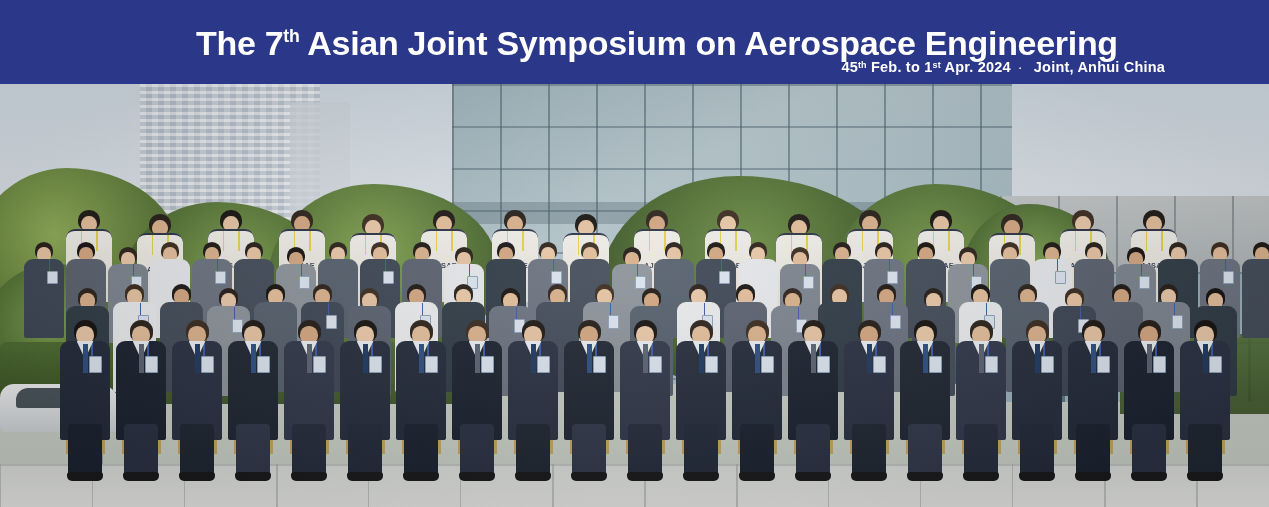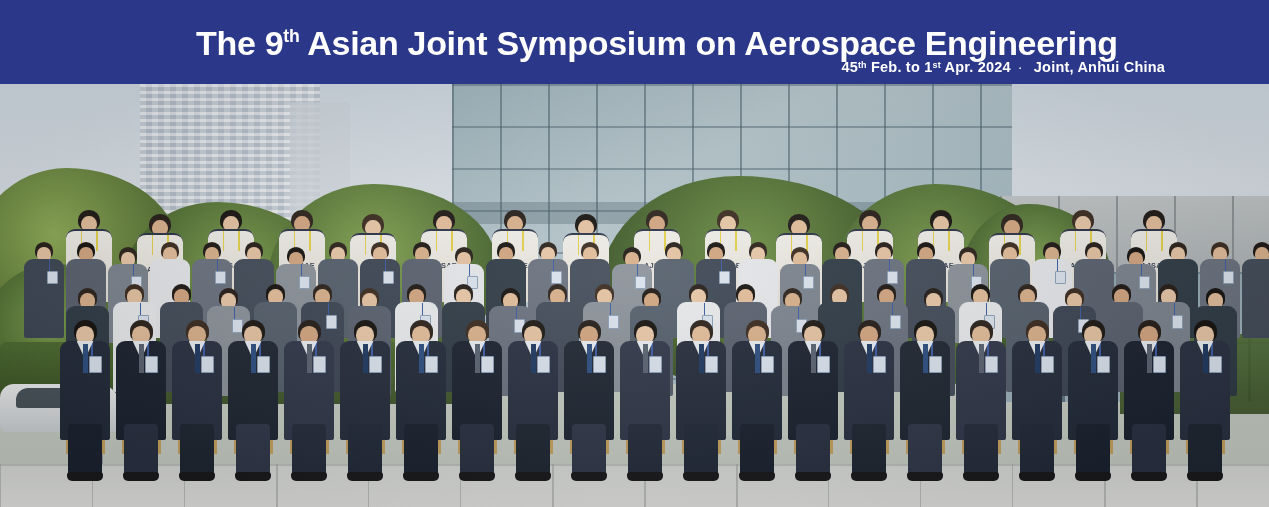--- a/index.html
+++ b/index.html
@@ -188,21 +188,21 @@
 </style>
 </head>
 <body>
 
 <div class="page">
 
   <div class="banner">
     <div class="banner-inner">
 
 
-      <div class="title"><span>The 9</span><sup>th</sup><span> Asian Joint Symposium on Aerospace Engineering</span></div>
+      <div class="title"><span>The 7</span><sup>th</sup><span> Asian Joint Symposium on Aerospace Engineering</span></div>
 
       <div class="subtitle"><span>45</span><sup>th</sup><span> Feb. to 1</span><sup>st</sup><span> Apr. 2024</span><span class="dot">·</span><span class="place">Joint, Anhui China</span></div>
 
     </div>
   </div>
 
   <div class="photo">
 
     <div class="ph sky"></div>
     <div class="ph tower"></div>

